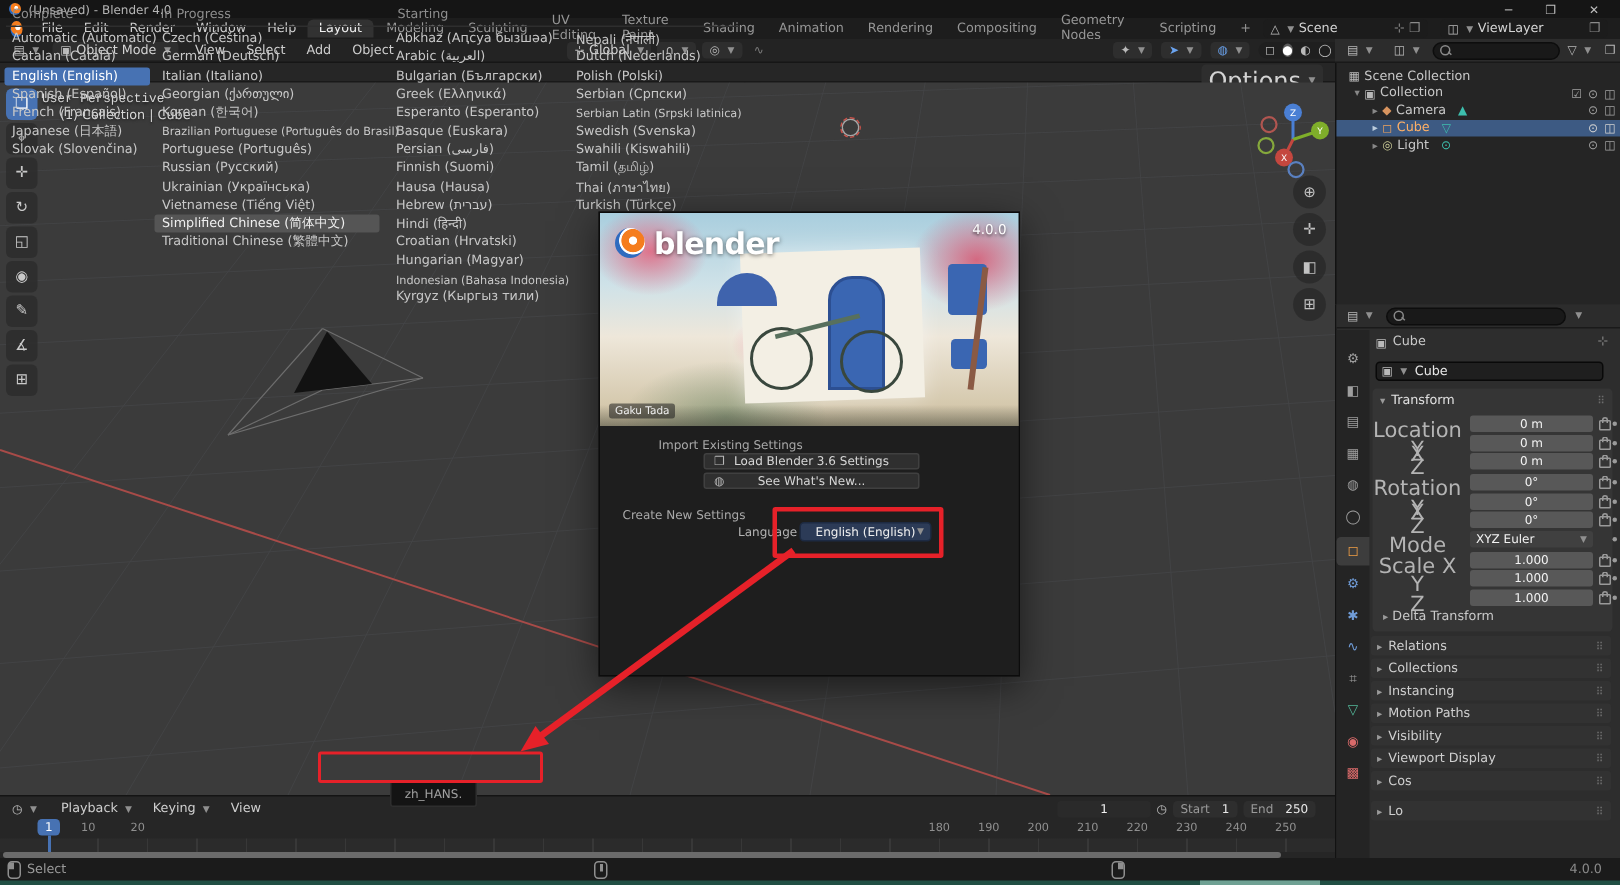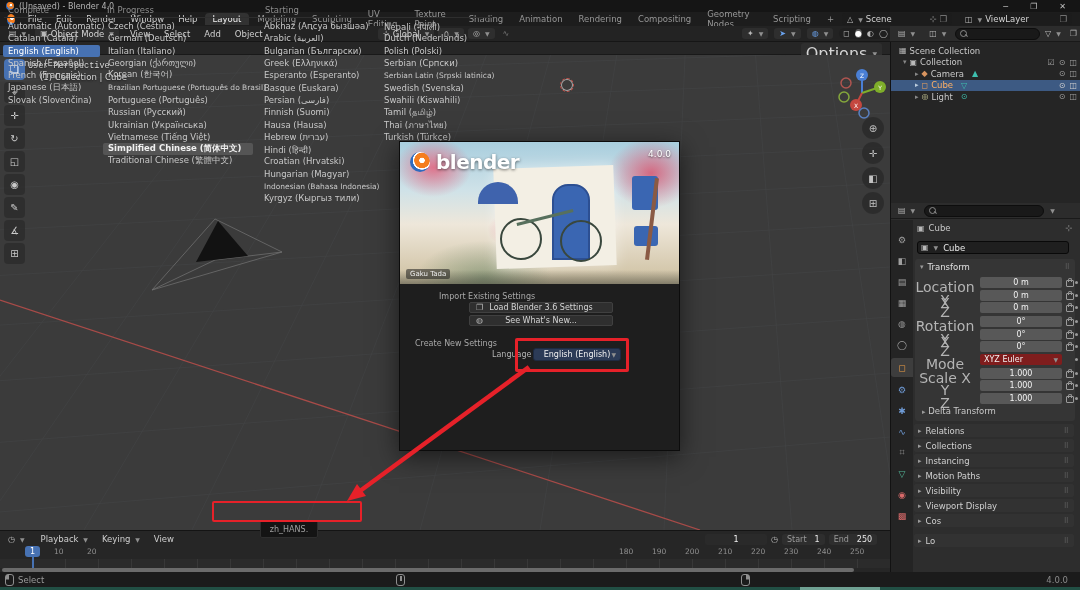--- a/index.html
+++ b/index.html
@@ -30,21 +30,21 @@
   #outliner{left:890px;top:42px;width:190px;height:161px;background:#252525;font-size:8.5px;border-left:1px solid #121212;box-sizing:border-box;}
   .ol-row{position:absolute;left:0;width:190px;height:11.5px;display:flex;align-items:center;}
   .ol-row.sel{background:#3d5a83;}
   .ol-ic{font-size:8px;margin-right:3px;}
   #props{left:890px;top:203px;width:190px;height:369px;background:#2d2d2d;border-left:1px solid #121212;box-sizing:border-box;}
   #props-tabs{position:absolute;left:0;top:17px;width:22px;height:352px;background:#242424;}
   .ptab{position:absolute;left:0;width:22px;height:19px;display:flex;align-items:center;justify-content:center;font-size:9px;color:#9f9f9f;}
   .ptab.active{background:#3d3d3d;border-radius:3px 0 0 3px;color:#ef9d45;}
   .prow-label{position:absolute;text-align:center;width:60px;color:#b4b4b4;font-size:14px;}
   .pfield{position:absolute;height:11px;background:#585858;border-radius:2px;color:#f2f2f2;font-size:8px;display:flex;align-items:center;justify-content:center;}
-  .pfield.dark{background:#7f1d1d;justify-content:space-between;padding:0 4px;box-sizing:border-box;}
+  .pfield.dark{background:#404040;justify-content:space-between;padding:0 4px;box-sizing:border-box;}
   .lock{position:absolute;width:6px;height:5px;border:1px solid #9a9a9a;border-radius:1px;}
   .lock:before{content:"";position:absolute;left:1px;top:-3px;width:2px;height:3px;border:1px solid #9a9a9a;border-bottom:none;border-radius:2px 2px 0 0;}
   .pdot{position:absolute;width:3px;height:3px;border-radius:50%;background:#9a9a9a;}
   .psection{position:absolute;left:24px;width:160px;height:13px;background:#323232;border-radius:2px;display:flex;align-items:center;font-size:8.5px;color:#cfcfcf;}
   .psection .grip{margin-left:auto;margin-right:4px;color:#6c6c6c;font-size:7px;letter-spacing:1px;}
   
   #timeline{left:0;top:530px;width:890px;height:42px;background:#262626;border-top:1px solid #141414;box-sizing:border-box;font-size:8.5px;}
   #statusbar{left:0;top:572px;width:1080px;height:15px;background:#1b1b1b;display:flex;align-items:center;font-size:8.5px;color:#9a9a9a;}
   .mouse{display:inline-block;width:7px;height:10px;border:1px solid #8f8f8f;border-radius:3px;margin:0 4px;}
   .mouse.l{background:linear-gradient(to right,#8f8f8f 50%,transparent 50%) no-repeat;background-size:100% 45%;}
@@ -64,21 +64,21 @@
   .spl-el{position:absolute;}
   #splash-footer{position:absolute;left:0;top:142px;width:279px;height:166px;background:#1e1e1e;}
   .spl-btn{position:absolute;left:69px;width:144px;height:11px;background:#2f2f2f;border:1px solid #404040;border-radius:2px;color:#d6d6d6;font-size:8px;display:flex;align-items:center;justify-content:center;box-sizing:border-box;}
   .spl-btn .bic{position:absolute;left:6px;font-size:8px;color:#b9b9b9;}
   
   #langmenu{left:115px;top:362px;width:497px;height:208px;background:#181818;border:1px solid #050505;border-radius:4px;box-shadow:0 8px 22px rgba(0,0,0,.6);z-index:30;box-sizing:border-box;}
   .lm-header{position:absolute;top:5px;font-size:8.5px;color:#8d8d8d;}
   .lm-col{position:absolute;top:20px;display:flex;flex-direction:column;}
   .lm-item{height:12.3px;display:flex;align-items:center;padding-left:5px;font-size:8.5px;color:#c8c8c8;border-radius:2px;white-space:nowrap;}
   .lm-item.sel{background:#4772b3;color:#fff;}
-  .lm-item.hov{background:#555555;color:#f0f0f0;font-weight:bold;}
+  .lm-item.hov{background:#555555;color:#f0f0f0;}
   #lm-sep{position:absolute;left:4px;top:17px;width:489px;height:1px;background:#2e2e2e;}
   
   .anno{position:absolute;border:3px solid #e62129;border-radius:2px;z-index:50;pointer-events:none;}
   #tooltip{left:260px;top:520px;width:56px;height:16px;background:#141414;border:1px solid #2e2e2e;border-radius:2px;color:#a0a0a0;font-size:8px;display:flex;align-items:center;justify-content:center;z-index:40;}
   #watermark{left:888px;top:520px;width:192px;height:68px;z-index:60;display:flex;align-items:baseline;justify-content:flex-start;opacity:.6;pointer-events:none;color:#a8adad;font-weight:bold;}
   #watermark .wm1{font-size:46px;letter-spacing:-2px;line-height:60px;}
   #watermark .wm2{font-size:26px;letter-spacing:-1px;}
   .searchbox{background:#191919;border:1px solid #0d0d0d;border-radius:7px;height:10px;display:flex;align-items:center;padding:0 4px;color:#8a8a8a;}
   .mag{width:5px;height:5px;border:1px solid #8a8a8a;border-radius:50%;position:relative;margin-right:2px;}
   .mag:after{content:"";position:absolute;left:4px;top:4px;width:3px;height:1px;background:#8a8a8a;transform:rotate(45deg);}

